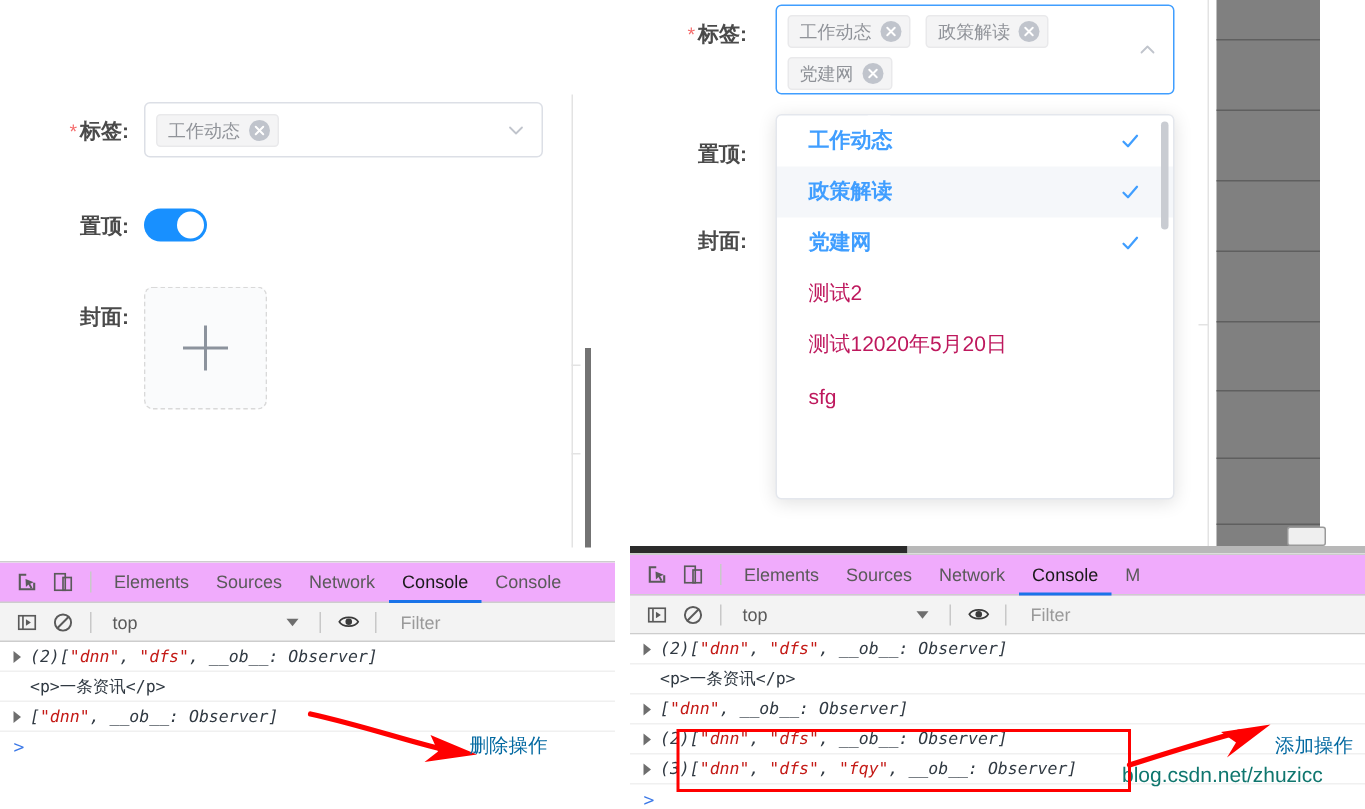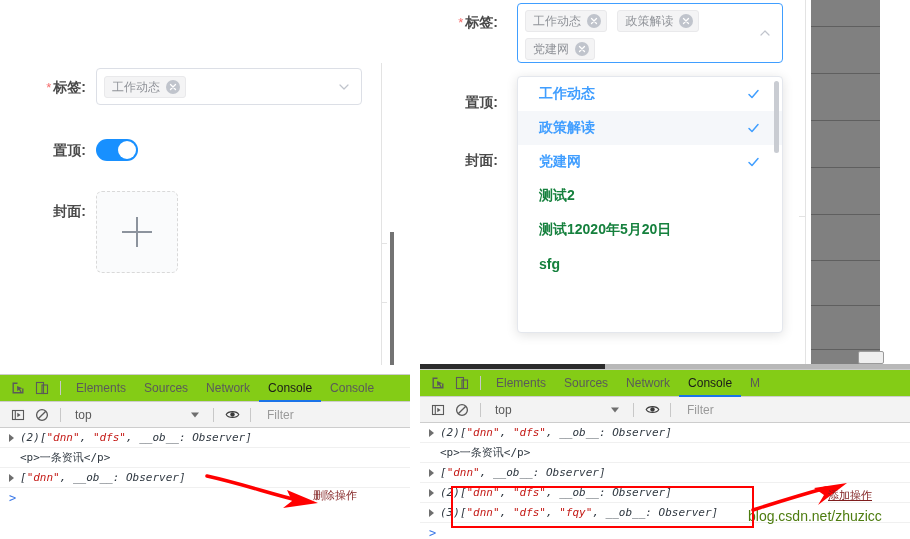--- a/index.html
+++ b/index.html
@@ -114,23 +114,22 @@
     transform: rotate(45deg);
     top: -7px; left: 62px;
   }
   .dd-list { position: relative; }
   .dd-item {
     position: relative;
     height: 34px;
     display: flex; align-items: center;
     padding: 0 28px 0 21px;
     font-size: 14px;
-    color: #15803d;
-    white-space: nowrap;
-    font-weight: bold;
+    color: #be185d;
+    white-space: nowrap;
   }
   .dd-item.selected { color: #409eff; font-weight: 700; }
   .dd-item.hovered { background: #f5f7fa; }
   .dd-check {
     position: absolute; right: 22px; top: 50%;
     transform: translateY(-50%);
     color: #409eff; width: 13px; height: 13px;
   }
   .dd-scrollbar {
     position: absolute;
@@ -146,21 +145,21 @@
 
   
   .devtools {
     position: absolute;
     background: #ffffff;
     border-top: 1px solid #cdcdcd;
     overflow: hidden;
   }
   .dt-tabbar {
     height: 27px;
-    background: #84cc16;
+    background: #f0abfc;
     border-bottom: 1px solid #cdcdcd;
     display: flex; align-items: center;
     padding-left: 6px;
     position: relative;
   }
   .dt-icon-btn {
     width: 24px; height: 24px;
     display: flex; align-items: center; justify-content: center;
     color: #5a5a5a;
   }
@@ -228,35 +227,35 @@
     display: flex; align-items: center;
     padding-left: 9px;
     font-family: "DejaVu Sans Mono", "Liberation Mono", monospace;
     font-size: 12px;
     color: #3b78e7;
   }
 
   
   .anno-text {
     position: absolute;
-    color: #7f1d1d;
-    font-size: 11px;
+    color: #0369a1;
+    font-size: 13px;
     white-space: nowrap;
     font-family: "DejaVu Sans", "Liberation Sans", sans-serif;
   }
   .anno-box {
     position: absolute;
     border: 2px solid #ff0000;
     pointer-events: none;
   }
   .anno-arrow { position: absolute; }
 
   .watermark {
     position: absolute;
-    color: #4d7c0f;
+    color: #0f766e;
     font-size: 14px;
     white-space: nowrap;
   }
 
   .vscroll {
     position: absolute;
     background: #737373;
   }
   .hscroll {
     position: absolute;
@@ -572,15 +571,15 @@
     <path d="M113 33 L82 20 L87 31 L78 38 Z" fill="#ff0000"></path>
   </svg>
   <div class="anno-text" style="left:313px; top:488px;">删除操作</div>
 
   <div class="anno-box" style="left:451px; top:486px; width:303px; height:42px;"></div>
 
   <svg class="anno-arrow" style="left:750px; top:478px;" width="100" height="40" viewBox="0 0 100 40">
     <path d="M3 32 C28 24, 54 16, 76 10" stroke="#ff0000" stroke-width="3.5" fill="none" stroke-linecap="round"></path>
     <path d="M97 5 L64 10 L74 17 L68 27 Z" fill="#ff0000"></path>
   </svg>
-  <div class="anno-text" style="left:828px; top:488px;text-decoration:underline;">添加操作</div>
+  <div class="anno-text" style="left:850px; top:488px;">添加操作</div>
 
 </div>
 
 </body></html>

